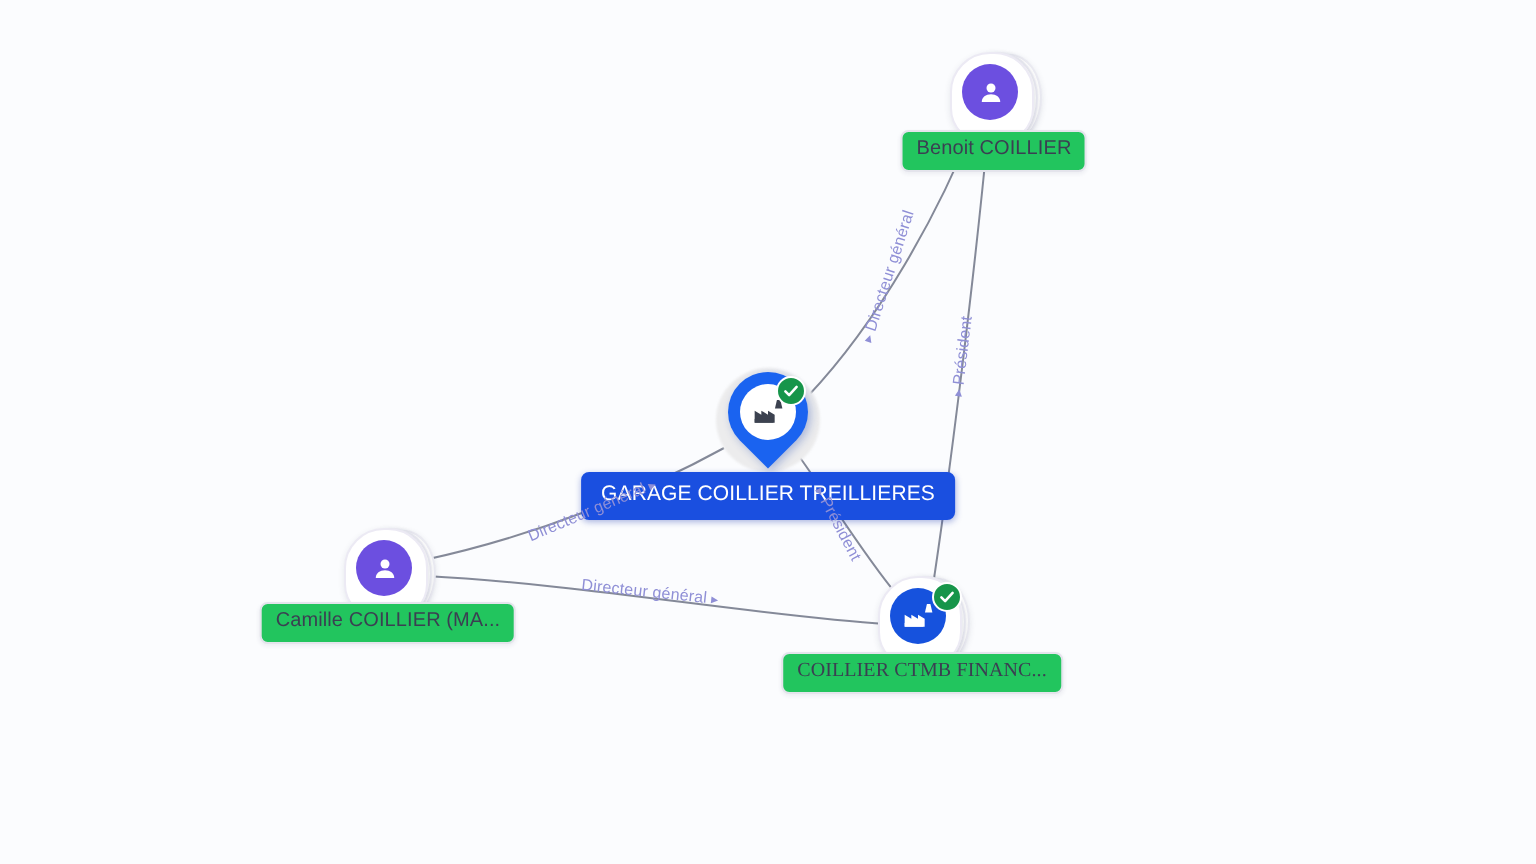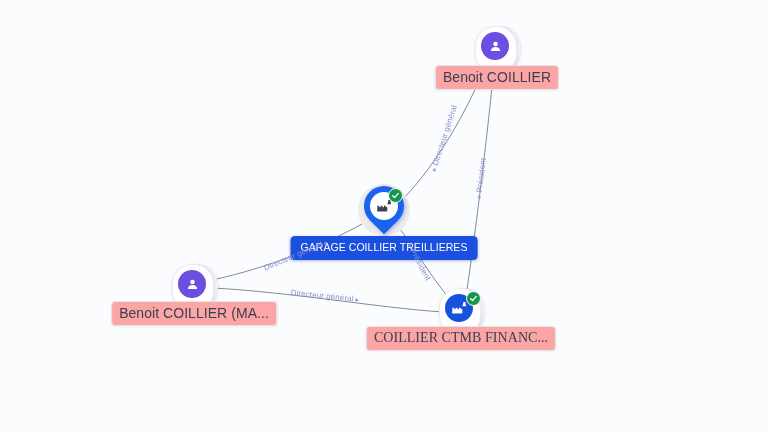--- a/index.html
+++ b/index.html
@@ -134,25 +134,25 @@
     display: flex;
     align-items: center;
     justify-content: center;
   }
 
   
   .node-label {
     position: absolute;
     transform: translateX(-50%);
     white-space: nowrap;
-    font-size: 14px;
+    font-size: 10px;
     line-height: 1;
     padding: 4px 7px 5px 7px;
     border-radius: 4px;
-    background: #fca5a5;
+    background: #22c55e;
     border: 1px solid #e4e4ec;
     color: #3b3f52;
     box-shadow: 0 1px 2px rgba(40,45,80,0.07);
     letter-spacing: 0.05px;
   }
   .node-label.selected {
     background: #1a4fe0;
     border: 1px solid #1a4fe0;
     color: #ffffff;
     box-shadow: 0 1px 3px rgba(20,50,170,0.35);
@@ -238,21 +238,21 @@
             <div class="sheet front"></div>
             <div class="badge-circle person" style="background: rgb(108, 79, 224);">
               <svg width="15" height="15" viewBox="0 0 24 24">
                 <circle cx="12" cy="8" r="3.6" fill="#ffffff"></circle>
                 <path d="M4.6 19.2c0-4.1 3.3-6.3 7.4-6.3s7.4 2.2 7.4 6.3z" fill="#ffffff"></path>
               </svg>
             </div>
           </div>
         </div>
       </div>
-      <div class="node-label" style="left: 194px; top: 301px;">Benoit COILLIER (MA...</div>
+      <div class="node-label" style="left: 194px; top: 301px;">Camille COILLIER (MA...</div>
       <div class="node" style="left: 461px; top: 310px;">
         <div class="node-visual">
           <div class="stack">
             <div class="sheet s3"></div>
             <div class="sheet s2"></div>
             <div class="sheet s1"></div>
             <div class="sheet front"></div>
             <div class="badge-circle company" style="background: rgb(22, 82, 221);">
               <svg width="16" height="16" viewBox="0 0 24 24">
                 <g fill="#ffffff">

